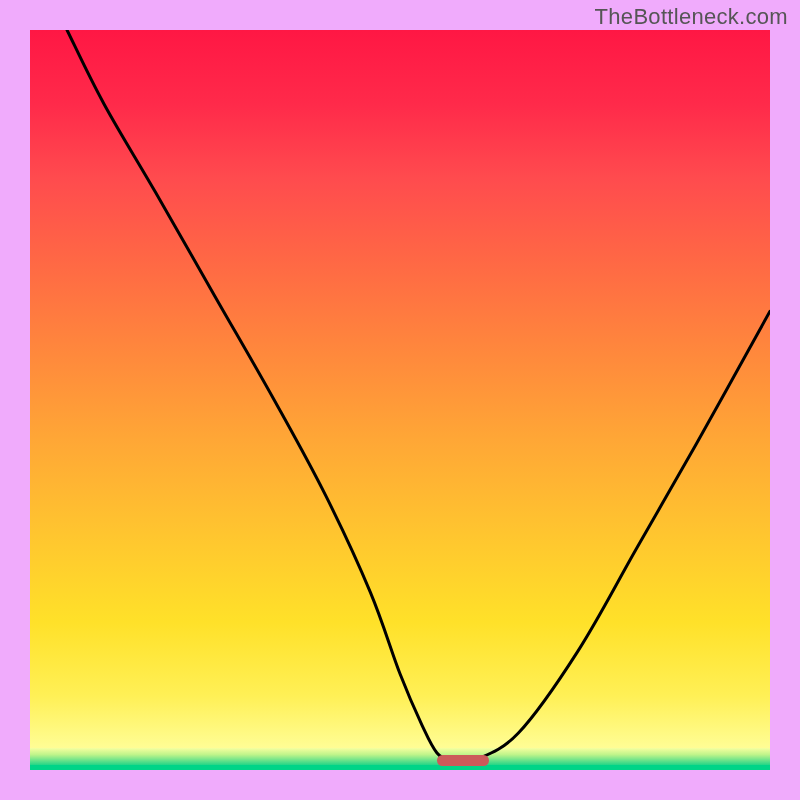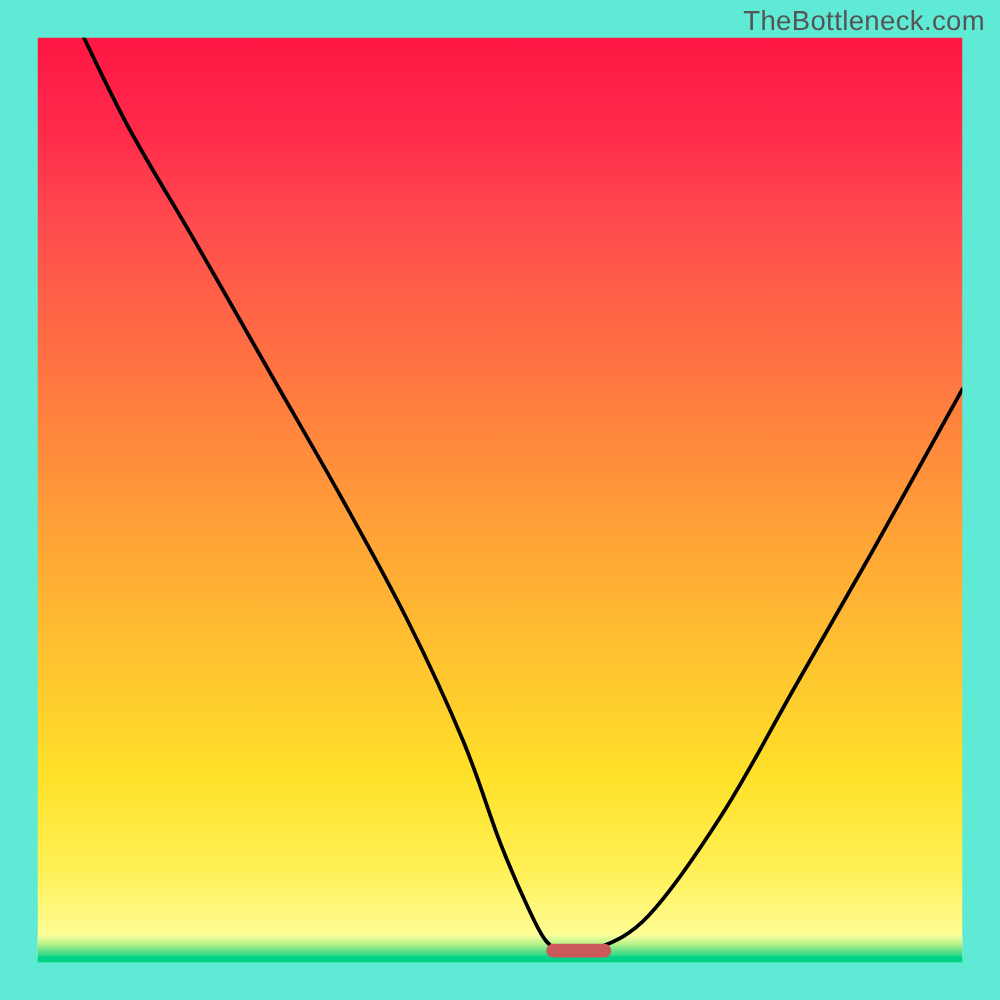--- a/index.html
+++ b/index.html
@@ -8,21 +8,21 @@
     width: 800px;
     height: 800px;
     background: #000;
     overflow: hidden;
     font-family: Arial, Helvetica, sans-serif;
   }
   .frame {
     position: relative;
     width: 800px;
     height: 800px;
-    background: #5eead4;
+    background: #f0abfc;
   }
   .watermark {
     position: absolute;
     top: 4px;
     right: 12px;
     color: #555;
     font-size: 22px;
     font-weight: 500;
     letter-spacing: 0.3px;
     z-index: 20;

